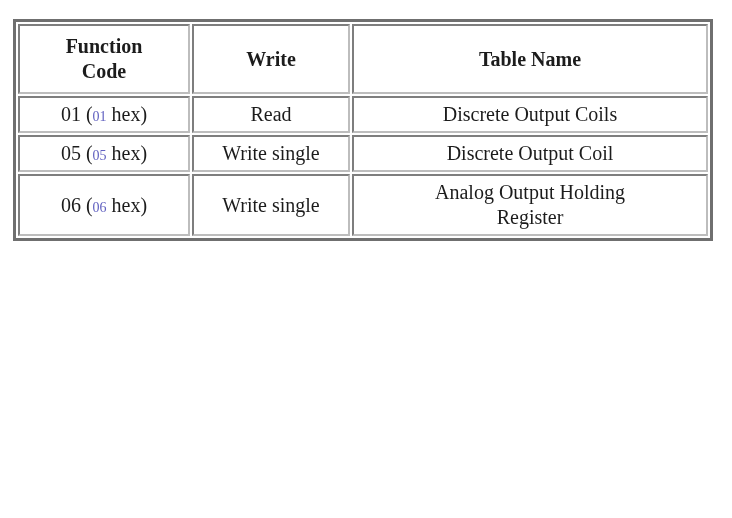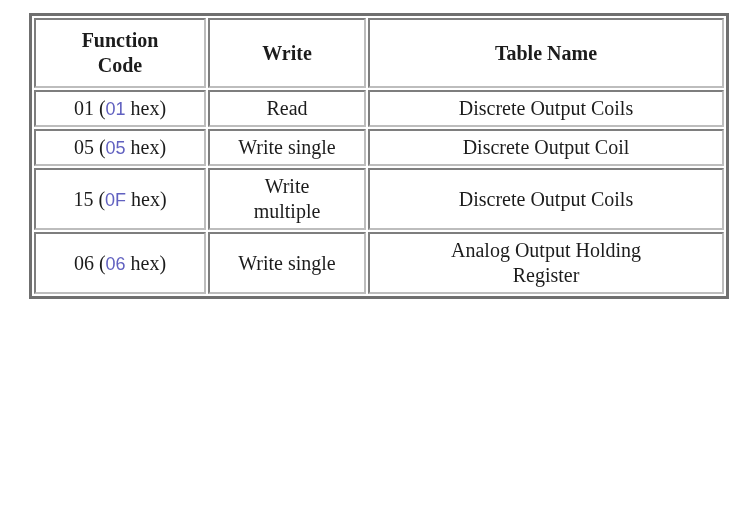--- a/index.html
+++ b/index.html
@@ -10,50 +10,49 @@
   body {
     width: 732px;
     height: 518px;
     overflow: hidden;
     font-family: "Liberation Serif", serif;
     color: #1c1c1c;
   }
   table.modbus {
     position: absolute;
     left: 13px;
-    top: 13px;
+    top: 19px;
     border-collapse: separate;
     border-spacing: 2px;
     border: 3px solid #6f6f6f;
     background: #ffffff;
     table-layout: fixed;
-    margin-left: 16px;
   }
   table.modbus th,
   table.modbus td {
     border: 2px solid;
     border-color: #7e7e7e #bdbdbd #bdbdbd #7e7e7e;
     text-align: center;
     vertical-align: middle;
     padding: 4px 6px;
     font-size: 20px;
     line-height: 1.25;
     background: #ffffff;
   }
   table.modbus th {
     font-weight: bold;
     padding: 8px 6px;
   }
   col.c-code  { width: 172px; }
   col.c-action{ width: 158px; }
   col.c-table { width: 356px; }
   .hex {
-    font-family: Liberation Sans, sans-serif;
+    font-family: Liberation Serif, serif;
     color: #6161c0;
-    font-size: 18px;
+    font-size: 14px;
   }
 </style>
 </head>
 <body>
 
 <table class="modbus">
   <colgroup>
     <col class="c-code">
     <col class="c-action">
     <col class="c-table">
@@ -70,23 +69,18 @@
         <td>01 (<span class="hex">01</span> hex)</td>
         <td>Read</td>
         <td>Discrete Output Coils</td>
       </tr>
       <tr>
         <td>05 (<span class="hex">05</span> hex)</td>
         <td>Write single</td>
         <td>Discrete Output Coil</td>
       </tr>
       <tr>
-        <td>15 (<span class="hex">0F</span> hex)</td>
-        <td>Write<br>multiple</td>
-        <td>Discrete Output Coils</td>
-      </tr>
-      <tr>
         <td>06 (<span class="hex">06</span> hex)</td>
         <td>Write single</td>
         <td>Analog Output Holding<br>Register</td>
       </tr>
     </tbody>
 </table>
 
 </body></html>

